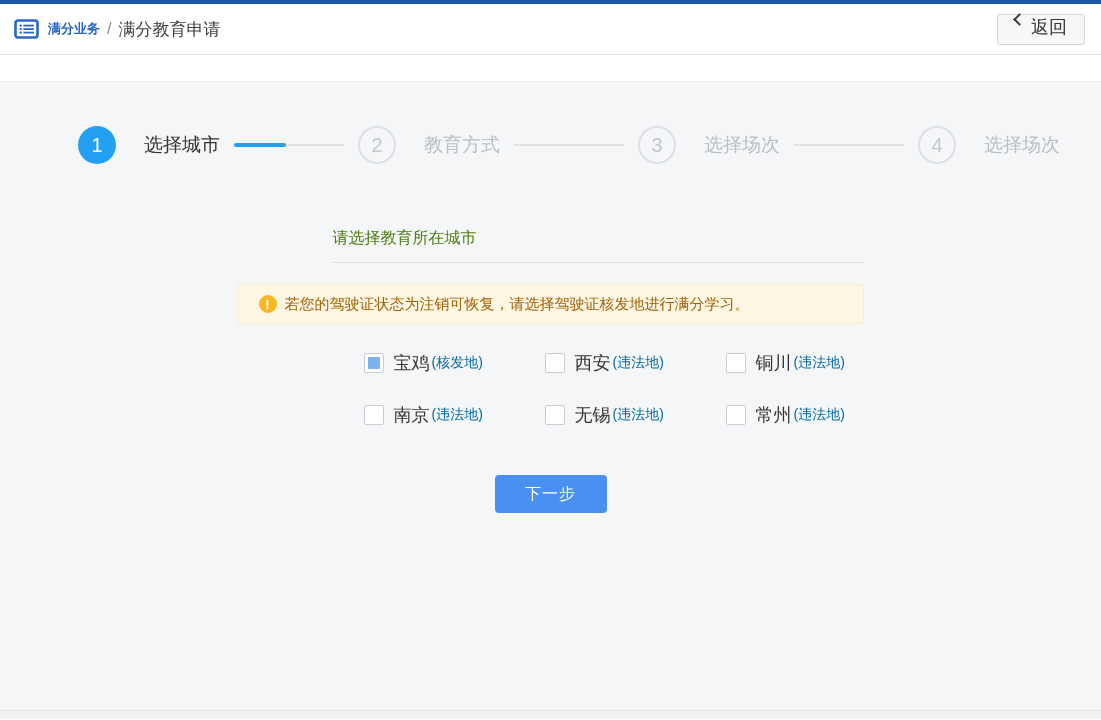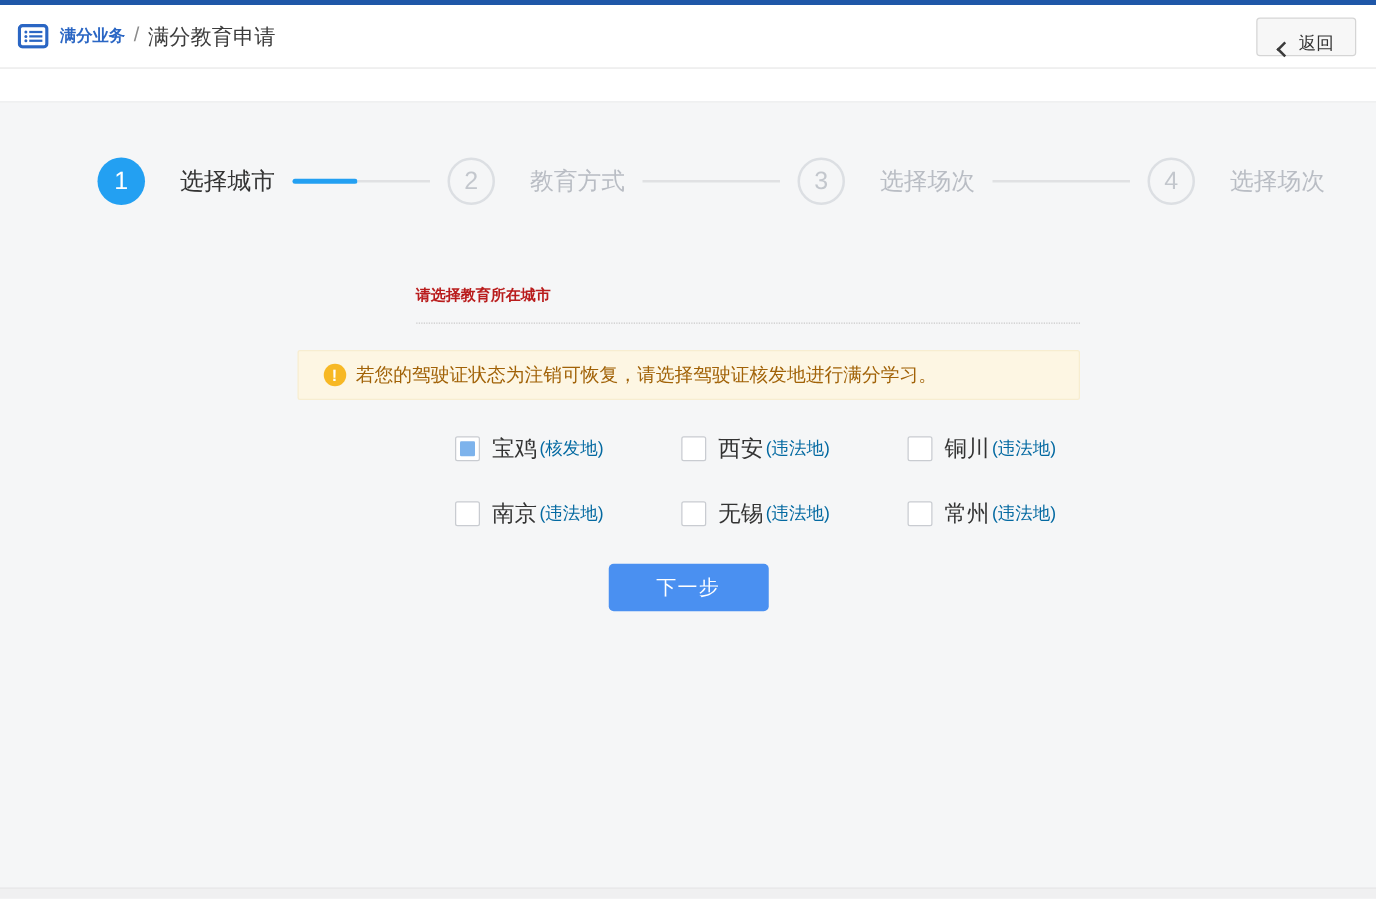--- a/index.html
+++ b/index.html
@@ -13,22 +13,22 @@
     height:51px;background:#ffffff;border-bottom:1px solid #e4e4e4;
     display:flex;align-items:center;padding:0 14px;box-sizing:border-box;
   }
   .doc-icon{display:inline-flex;align-items:center;margin-right:9px;}
   .crumb-primary{font-size:13px;font-weight:bold;color:#2a66c4;cursor:pointer;}
   .crumb-sep{font-size:16px;color:#8a8a8a;margin:0 7px;}
   .crumb-secondary{font-size:17px;color:#3c3c3c;}
   .back-btn{
     margin-left:auto;margin-right:2px;
     background:#f7f7f7;border:1px solid #d5d5d5;border-radius:3px;
-    height:31px;padding:0 17px;font-size:14px;color:#333;
-    display:flex;align-items:flex-end;cursor:pointer;
+    height:31px;padding:0 17px;font-size:18px;color:#333;
+    display:flex;align-items:flex-start;cursor:pointer;
     font-family:Liberation Sans, sans-serif;
   }
   .chev{
     display:inline-block;width:7px;height:7px;
     border-left:2px solid #3a3a3a;border-bottom:2px solid #3a3a3a;
     transform:rotate(45deg);margin-right:7px;
   }
   .gap{height:26px;background:#ffffff;}
   .main{
     height:628px;background:#f5f6f7;border-top:1px solid #ededee;
@@ -53,21 +53,21 @@
   .seg-rest{height:2px;flex:1;background:#e0e1e3;}
   .seg-rest.full{width:110px;}
 
   
   .content{width:626px;margin:0 auto;}
   .title-block{
     margin:64px 0 0 95px;
     border-bottom:1px dotted #c9c9c9;
     padding-bottom:13px;
   }
-  .form-title{margin:0;font-size:12px;font-weight:bold;color:#b91c1c;}
+  .form-title{margin:0;font-size:16px;font-weight:normal;color:#4d7c0f;}
   .notice{
     margin-top:21px;height:40px;background:#fdf6e3;border:1px solid #f7edd0;
     border-radius:2px;display:flex;align-items:center;padding:0 12px 0 20px;
     box-sizing:border-box;
   }
   .notice-icon{
     width:18px;height:18px;border-radius:50%;background:#f7b824;color:#ffffff;
     font-size:13px;font-weight:bold;display:flex;align-items:center;justify-content:center;
     flex:0 0 18px;
   }
@@ -83,21 +83,21 @@
     border-radius:2px;position:relative;flex:0 0 18px;
   }
   .checkbox.checked::after{
     content:"";position:absolute;left:3px;top:3px;right:3px;bottom:3px;
     background:#7db3ec;border-radius:1px;
   }
   .city-name{font-size:18px;color:#333333;margin-left:10px;}
   .city-tag{font-size:14px;color:#0369a1;margin-left:2px;}
 
   .next-btn{
-    display:block;margin:28px auto 0;width:128px;height:38px;
+    display:block;margin:48px auto 0;width:112px;height:38px;
     background:#4a90f1;border:none;border-radius:4px;
     color:#ffffff;font-size:16px;letter-spacing:1px;cursor:pointer;
     font-family:inherit;
   }
 </style>
 </head>
 <body>
 
 <div class="topbar"></div>
 

